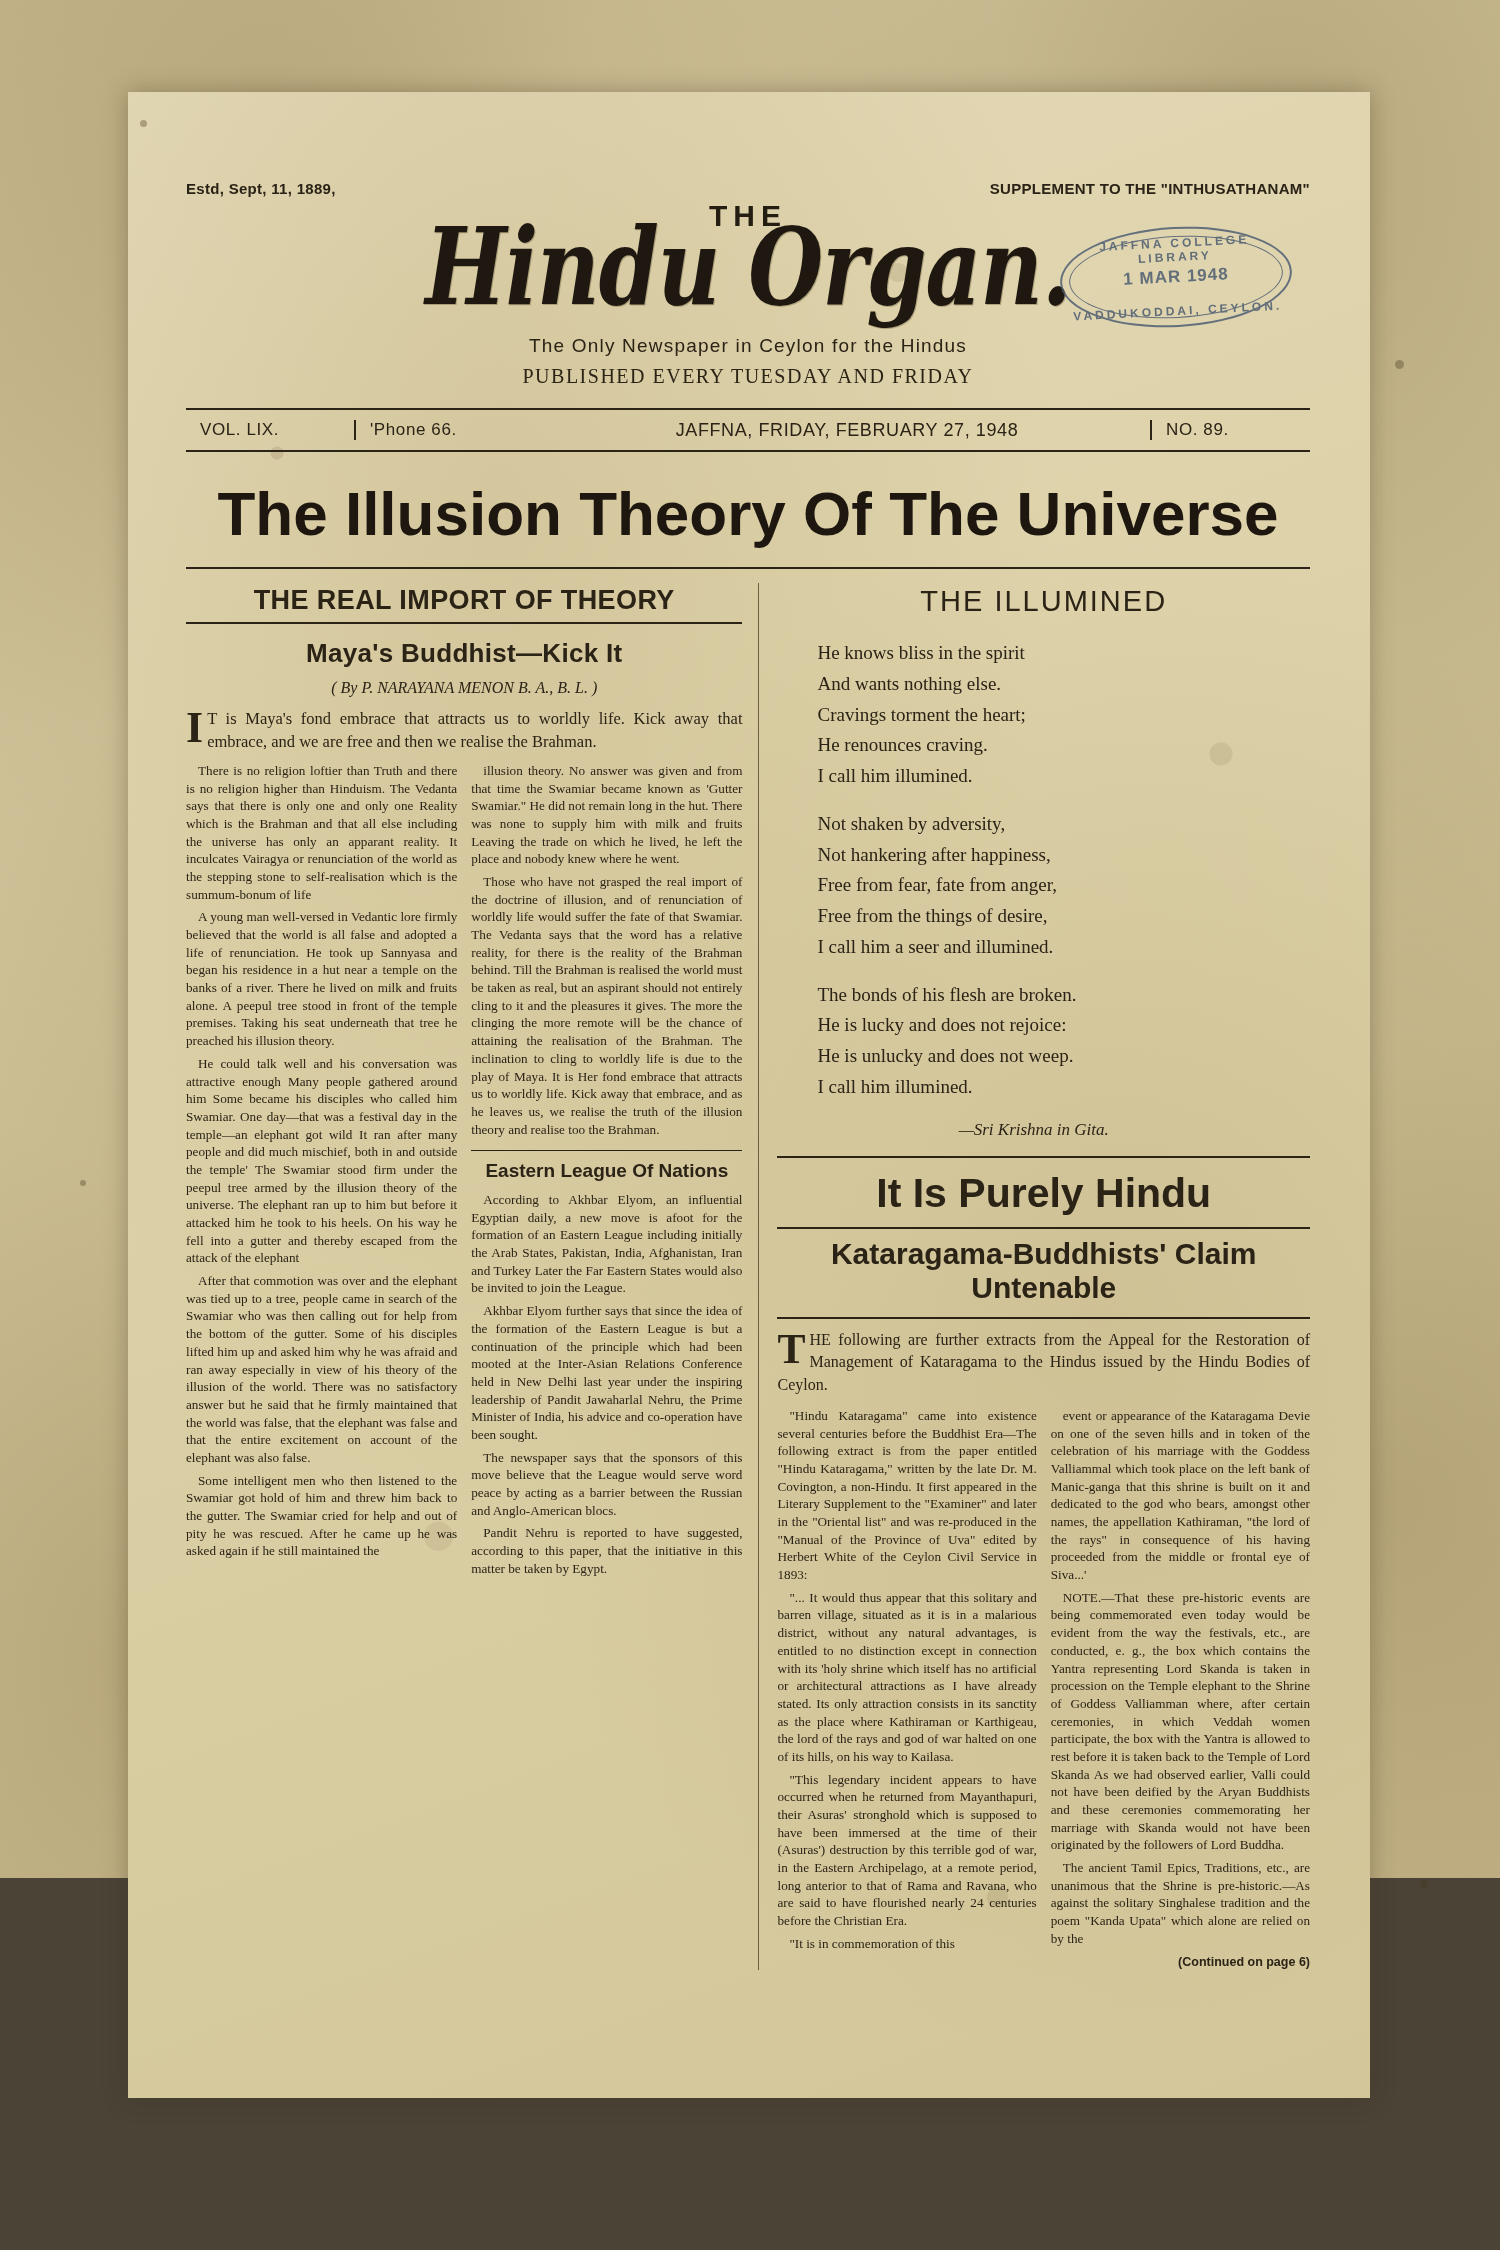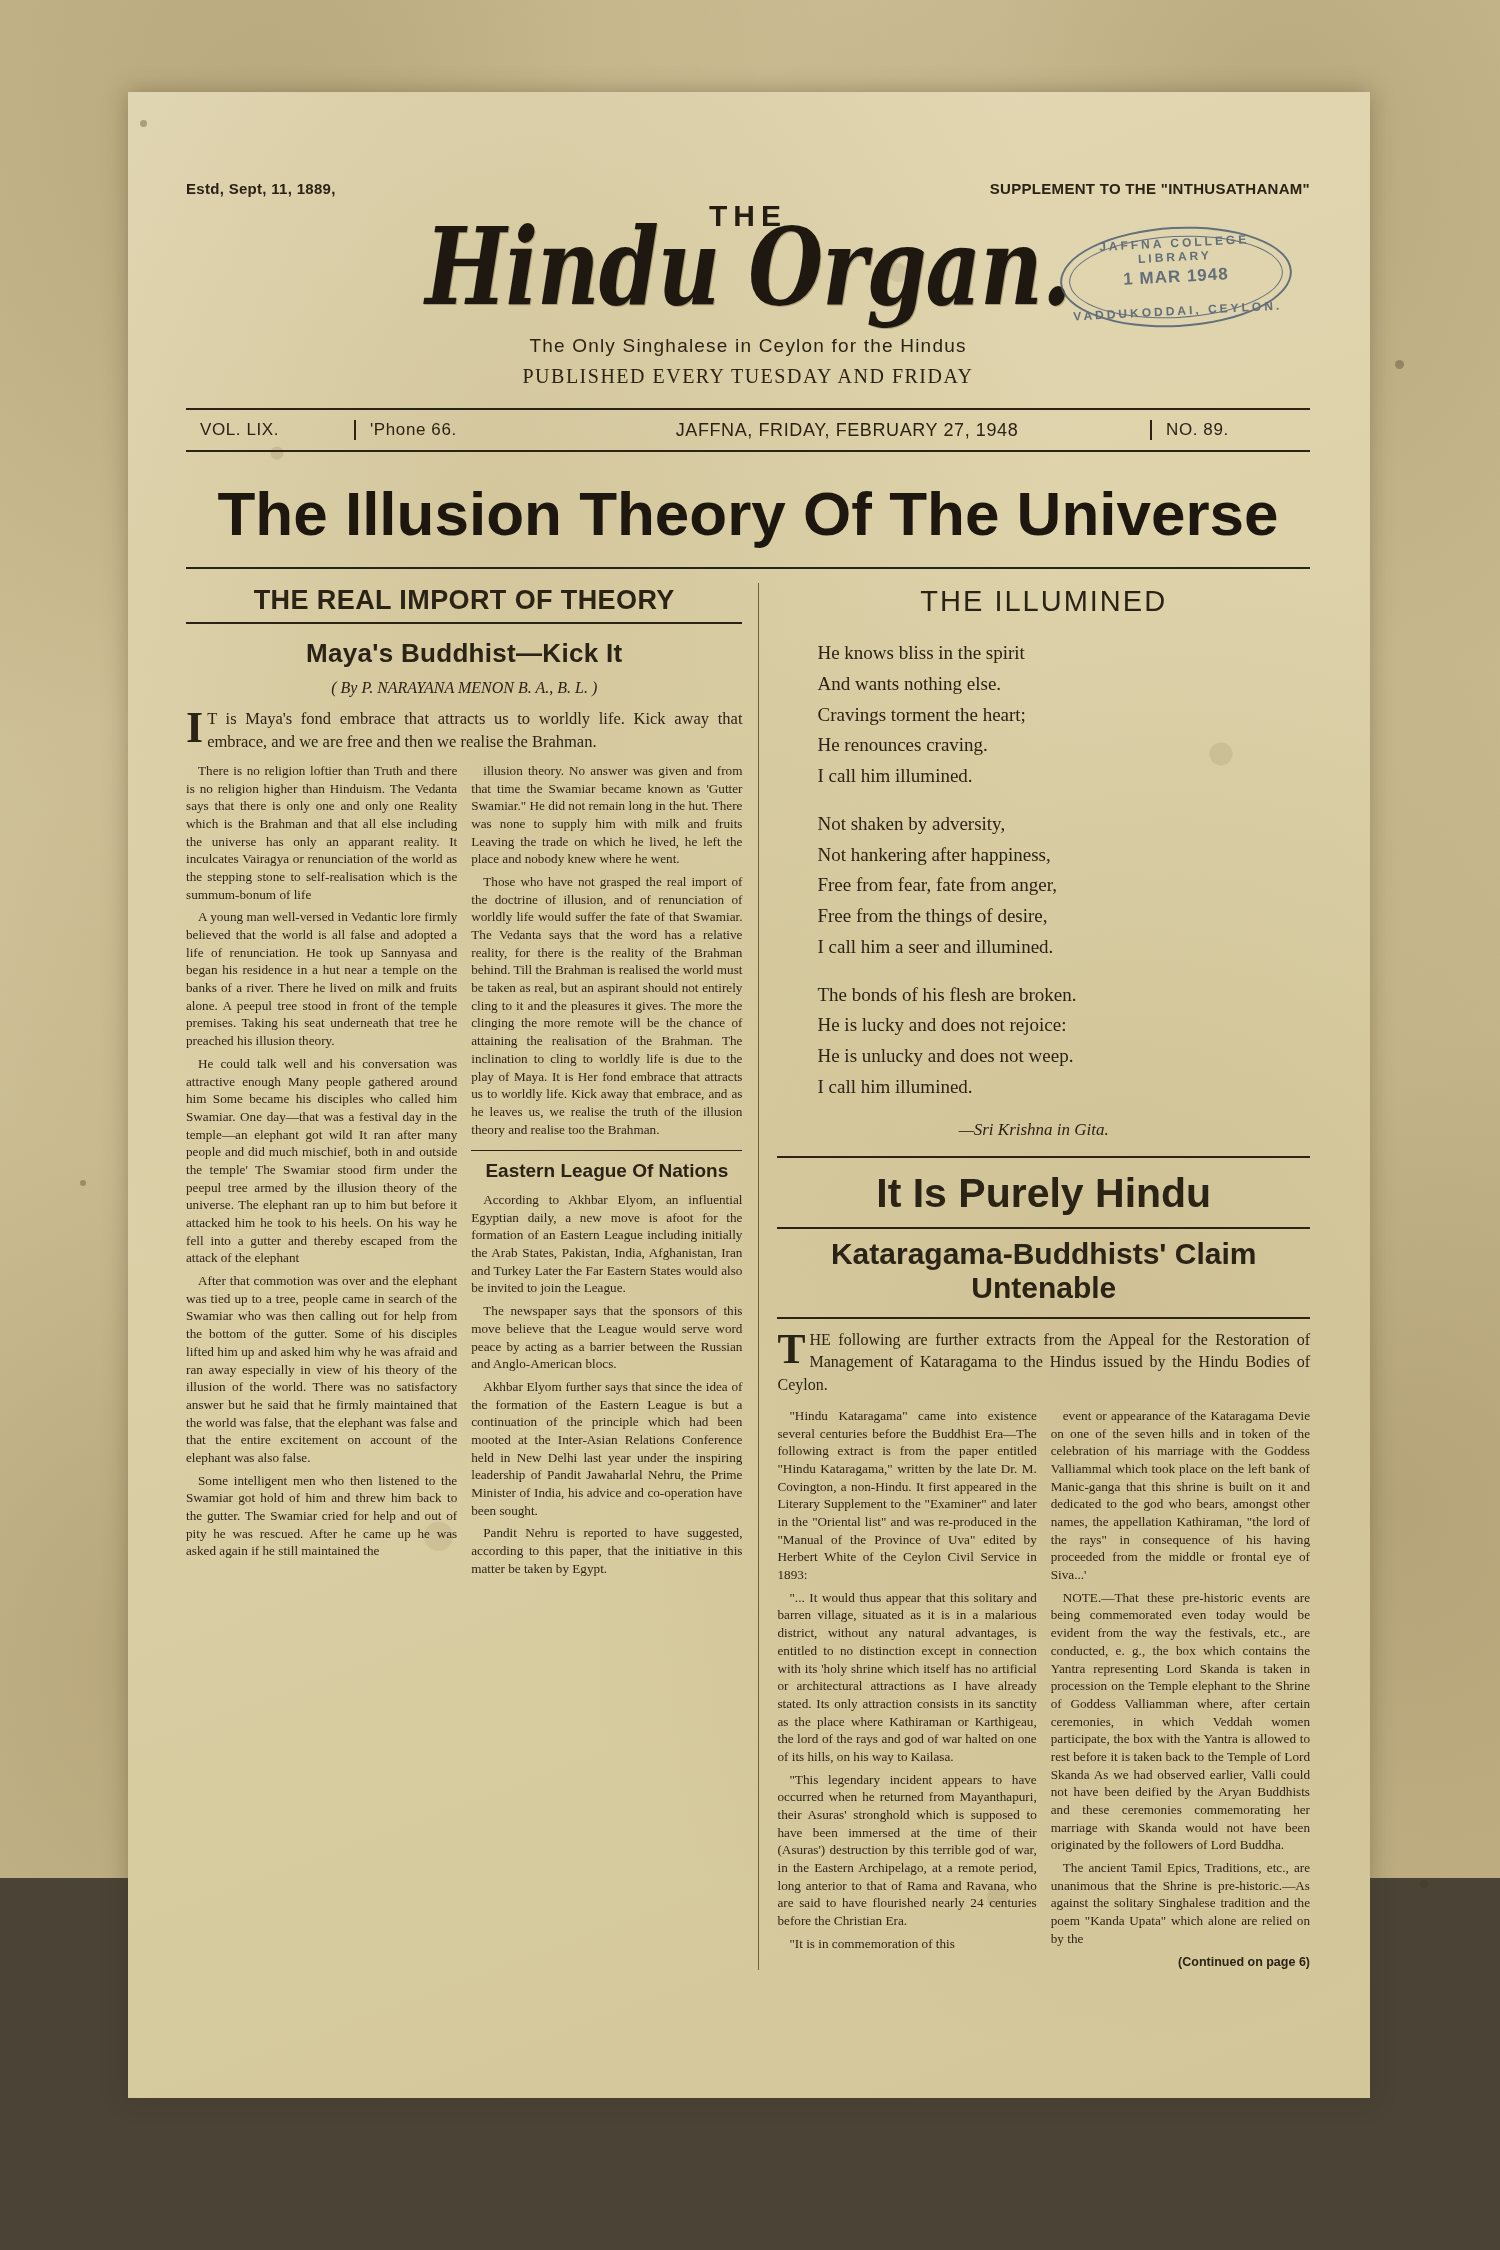--- a/index.html
+++ b/index.html
@@ -343,21 +343,21 @@
         <div class="paper-name">Hindu Organ.</div>
 
         <div class="stamp">
           <div class="ring"></div>
           <div class="s-top">JAFFNA COLLEGE LIBRARY</div>
           <div class="s-mid">1 MAR 1948</div>
           <div class="s-bot">VADDUKODDAI, CEYLON.</div>
         </div>
       </div>
 
-      <div class="tagline">The Only Singhalese in Ceylon for the Hindus</div>
+      <div class="tagline">The Only Newspaper in Ceylon for the Hindus</div>
       <div class="published">PUBLISHED EVERY TUESDAY AND FRIDAY</div>
 
       <div class="issue-bar">
         <div class="vol">VOL. LIX.</div>
         <div class="phone">'Phone 66.</div>
         <div class="dateline">JAFFNA, FRIDAY, FEBRUARY 27, 1948</div>
         <div class="no">NO. 89.</div>
       </div>
 
       <div class="main-headline">The Illusion Theory Of The Universe</div>
@@ -380,22 +380,22 @@
               <p>After that commotion was over and the elephant was tied up to a tree, people came in search of the Swamiar who was then calling out for help from the bottom of the gutter. Some of his disciples lifted him up and asked him why he was afraid and ran away especially in view of his theory of the illusion of the world. There was no satisfactory answer but he said that he firmly maintained that the world was false, that the elephant was false and that the entire excitement on account of the elephant was also false.</p>
               <p>Some intelligent men who then listened to the Swamiar got hold of him and threw him back to the gutter. The Swamiar cried for help and out of pity he was rescued. After he came up he was asked again if he still maintained the</p>
             </div>
             <div class="subcol news">
               <p>illusion theory. No answer was given and from that time the Swamiar became known as 'Gutter Swamiar." He did not remain long in the hut. There was none to supply him with milk and fruits Leaving the trade on which he lived, he left the place and nobody knew where he went.</p>
               <p>Those who have not grasped the real import of the doctrine of illusion, and of renunciation of worldly life would suffer the fate of that Swamiar. The Vedanta says that the word has a relative reality, for there is the reality of the Brahman behind. Till the Brahman is realised the world must be taken as real, but an aspirant should not entirely cling to it and the pleasures it gives. The more the clinging the more remote will be the chance of attaining the realisation of the Brahman. The inclination to cling to worldly life is due to the play of Maya. It is Her fond embrace that attracts us to worldly life. Kick away that embrace, and as he leaves us, we realise the truth of the illusion theory and realise too the Brahman.</p>
 
               <div class="center-head-box">Eastern League Of Nations</div>
 
               <p>According to Akhbar Elyom, an influential Egyptian daily, a new move is afoot for the formation of an Eastern League including initially the Arab States, Pakistan, India, Afghanistan, Iran and Turkey Later the Far Eastern States would also be invited to join the League.</p>
+              <p>Akhbar Elyom further says that since the idea of the formation of the Eastern League is but a continuation of the principle which had been mooted at the Inter-Asian Relations Conference held in New Delhi last year under the inspiring leadership of Pandit Jawaharlal Nehru, the Prime Minister of India, his advice and co-operation have been sought.</p>
               <p>The newspaper says that the sponsors of this move believe that the League would serve word peace by acting as a barrier between the Russian and Anglo-American blocs.</p>
-              <p>Akhbar Elyom further says that since the idea of the formation of the Eastern League is but a continuation of the principle which had been mooted at the Inter-Asian Relations Conference held in New Delhi last year under the inspiring leadership of Pandit Jawaharlal Nehru, the Prime Minister of India, his advice and co-operation have been sought.</p>
               <p>Pandit Nehru is reported to have suggested, according to this paper, that the initiative in this matter be taken by Egypt.</p>
             </div>
           </div>
         </div>
 
         <div class="col-right">
           <div class="illumined-head">THE  ILLUMINED</div>
 
           <div class="poem">
             <div class="stanza">

